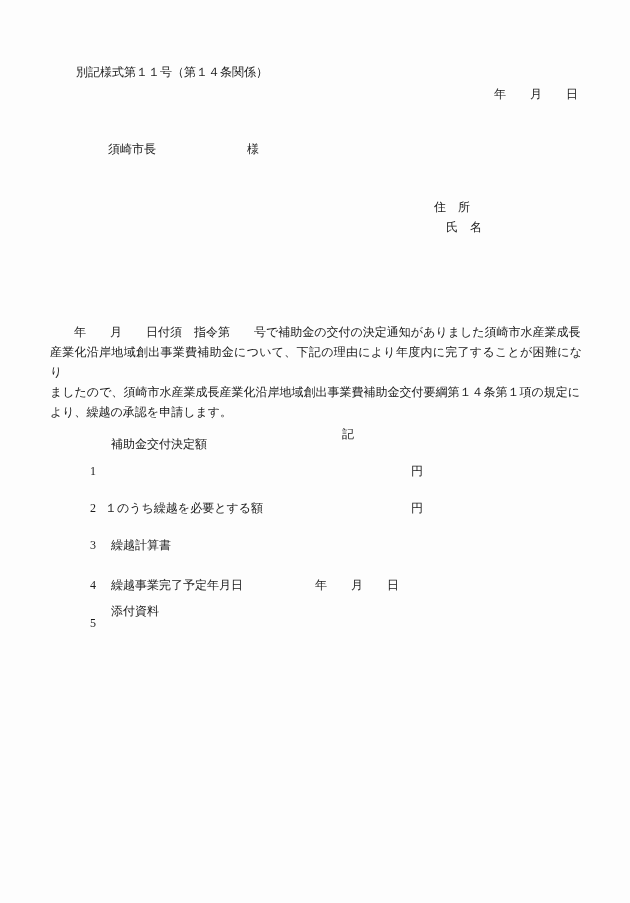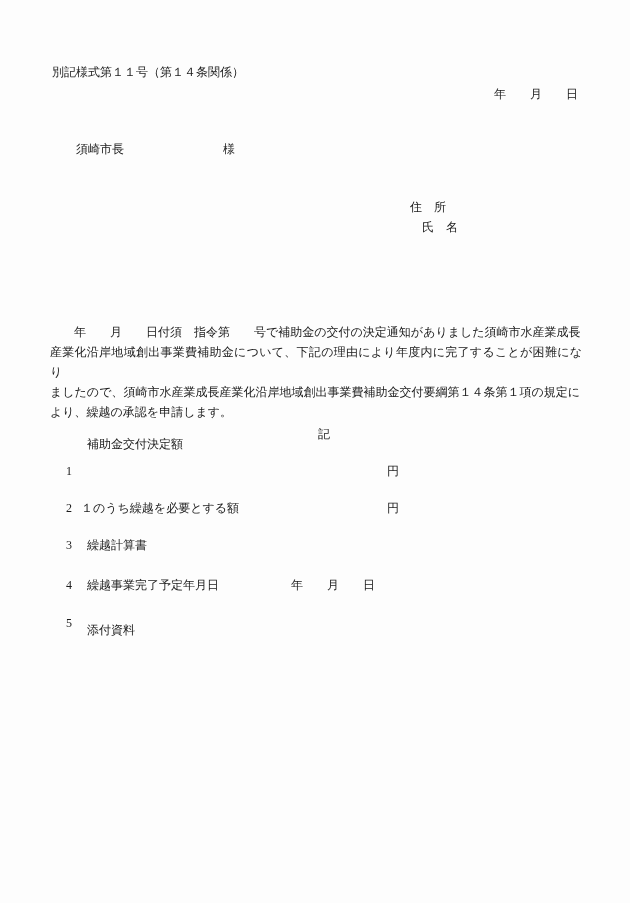--- a/index.html
+++ b/index.html
@@ -15,20 +15,21 @@
     font-family: "Liberation Serif", "DejaVu Serif", serif;
     font-size: 12px;
     color: #1b1b1b;
     overflow: hidden;
   }
   .t {
     position: absolute;
     white-space: pre;
     line-height: 14px;
     letter-spacing: 0;
+    margin-left: 24px;
   }
   .right-align {
     text-align: right;
   }
   .body-text {
     position: absolute;
     white-space: pre-line;
     line-height: 20px;
     text-align: justify;
     font-family: Liberation Mono, monospace;
@@ -36,21 +37,21 @@
 </style>
 </head>
 <body>
 
 <div class="page">
 
   <div class="t" style="left:52px; top:65px">別記様式第１１号（第１４条関係）</div>
 
   <div class="t right-align" style="right:52px; top:87px">年　　月　　日</div>
 
-  <div class="t" style="left:76px; top:142px">須崎市長</div>
+  <div class="t" style="left:84px; top:142px">須崎市長</div>
   <div class="t" style="left:223px; top:142px">様</div>
 
   <div class="t" style="left:410px; top:200px">住　所</div>
   <div class="t" style="left:422px; top:220px">氏　名</div>
 
 
   <div class="body-text" style="left:50px; top:323px; width:532px">　　年　　月　　日付須　指令第　　号で補助金の交付の決定通知がありました須崎市水産業成長
 産業化沿岸地域創出事業費補助金について、下記の理由により年度内に完了することが困難になり
 ましたので、須崎市水産業成長産業化沿岸地域創出事業費補助金交付要綱第１４条第１項の規定に
 より、繰越の承認を申請します。</div>
@@ -66,15 +67,15 @@
   <div class="t" style="left:387px; top:501px">円</div>
 
   <div class="t" style="left:66px; top:538px">3</div>
   <div class="t" style="left:87px; top:538px">繰越計算書</div>
 
   <div class="t" style="left:66px; top:578px">4</div>
   <div class="t" style="left:87px; top:578px">繰越事業完了予定年月日</div>
   <div class="t" style="left:291px; top:578px">年　　月　　日</div>
 
   <div class="t" style="left:66px; top:616px">5</div>
-  <div class="t" style="left:87px; top:623px">添付資料</div>
+  <div class="t" style="left:87px; top:604px">添付資料</div>
 
 </div>
 
 </body></html>

